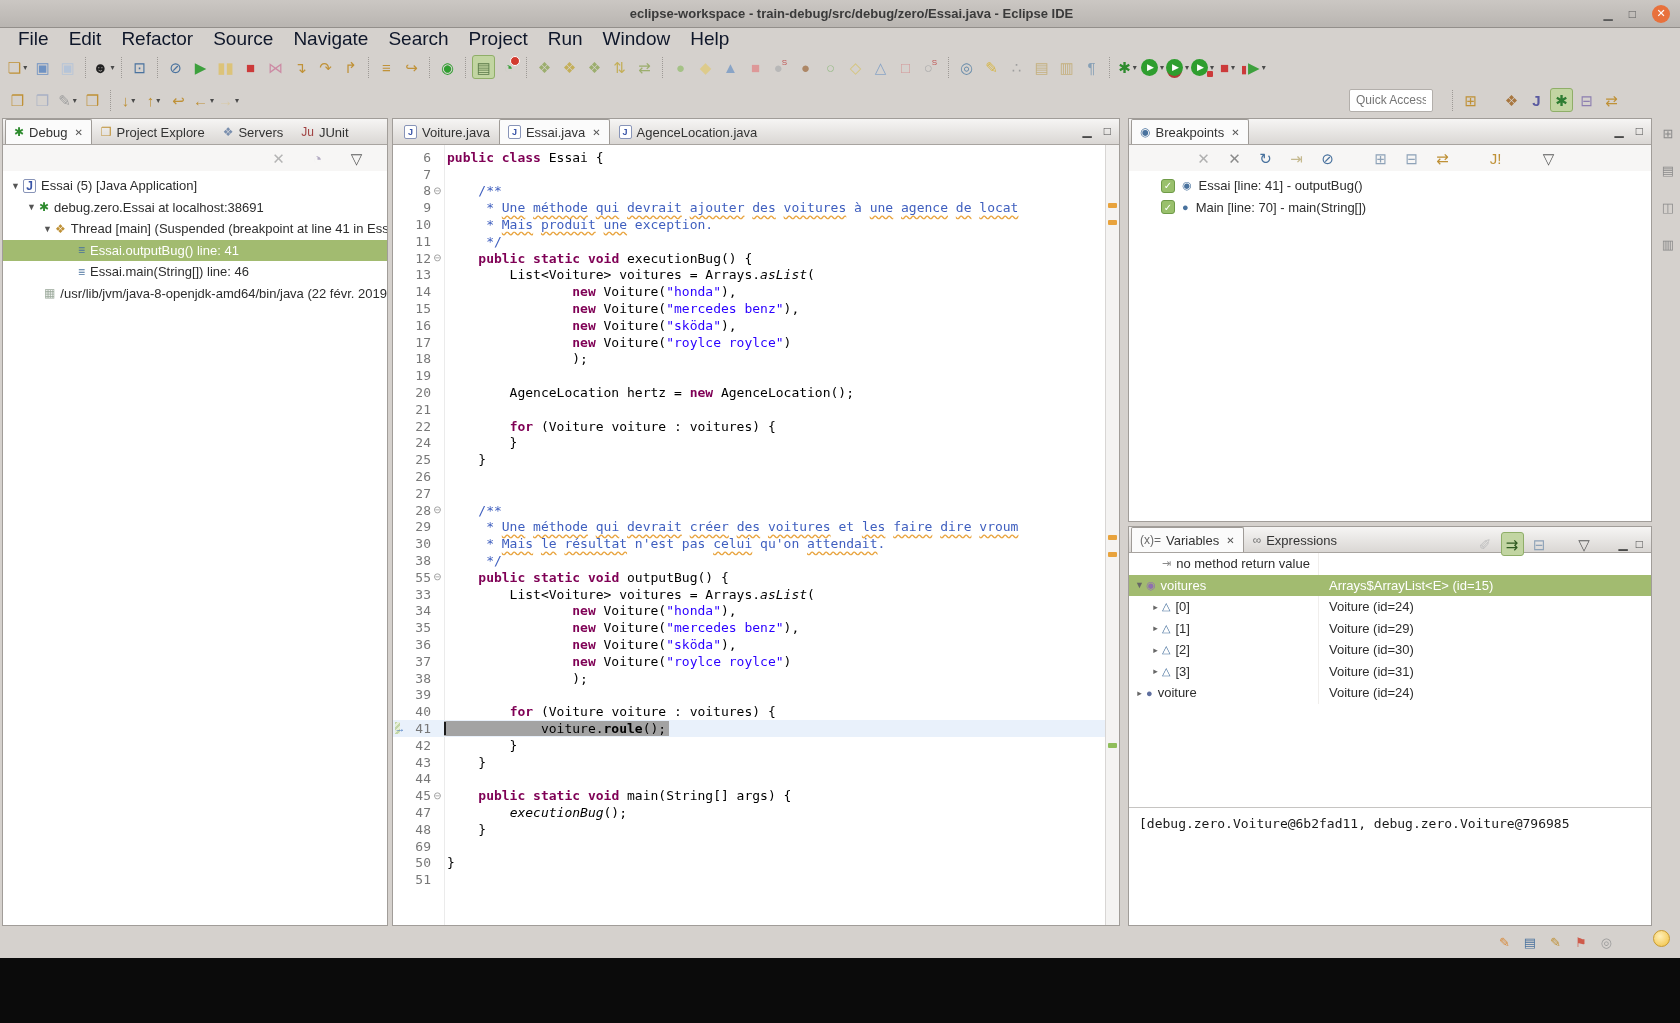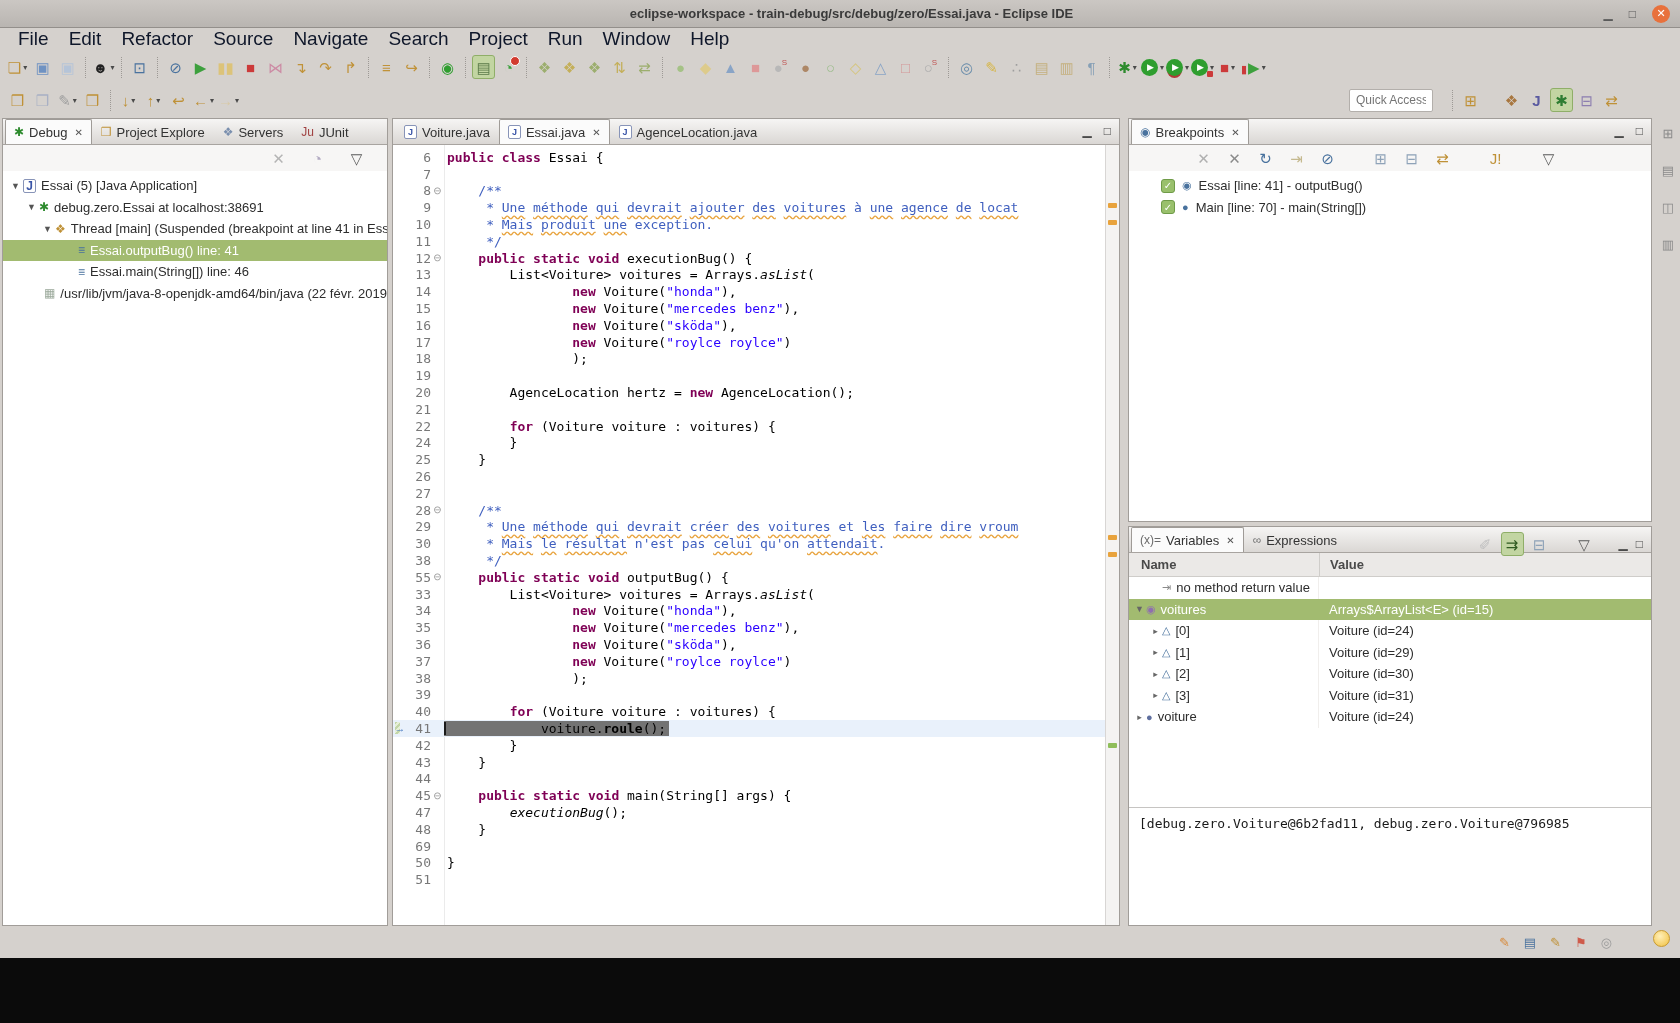--- a/index.html
+++ b/index.html
@@ -61,21 +61,21 @@
   .ln { width:24px; flex:none; text-align:right; font-family:"DejaVu Sans Mono",monospace; font-size:13px; color:#787878; }
   .fold { width:13px; flex:none; text-align:center; color:#9a9a9a; font-size:10px; line-height:1; }
   .ct { font-family:"DejaVu Sans Mono",monospace; font-size:13px; white-space:pre; color:#000; padding:0 3px; }
   .ct .k { color:#7f0055; font-weight:bold; }
   .ct .s { color:#2a00ff; }
   .ct .c { color:#3f5fbf; }
   .ct .u { color:#3f5fbf; text-decoration:underline; text-decoration-style:wavy; text-decoration-color:#e8a33d; text-underline-offset:2px; }
   .ct .i { font-style:italic; }
   .ct .b { font-weight:bold; }
   .cl.cur { background:#e9f1fb; }
-  .cl.cur .ct { background:#737373; position:relative; }
+  .cl.cur .ct { background:#a3a3a3; position:relative; }
   .cl.cur .ct::before { content:""; position:absolute; left:0; top:1px; bottom:1px; width:2px; background:#1a1a1a; }
   .ruler { position:absolute; right:0; top:26px; width:14px; bottom:0; background:#f4f3f2; border-left:1px solid #d8d6d4; }
   .rmark { position:absolute; left:2px; width:9px; height:5px; border-radius:1px; }
 
   
   .bprow { height:21.5px; display:flex; align-items:center; gap:7px; padding-left:32px; font-size:13px; color:#2d2d2d; }
   .cb { width:14px; height:14px; background:#99c06c; border:1px solid #6f9b48; border-radius:3px; color:#fff; font-size:10px; display:flex; align-items:center; justify-content:center; flex:none; }
   .bprow .ic { font-size:11px; }
 
   
@@ -793,24 +793,20 @@
             </span>
             <span class="tbgap"></span>
             <span class="tbi">
               <span class="g" style="color: rgb(90, 90, 90);">▽</span>
             </span>
           </span>
         <span style="margin-left:14px;">▁</span>
         <span>□</span>
       </span>
     </div>
-    <div class="vhead">
-      <span class="c1">Name</span>
-      <span class="c2">Value</span>
-    </div>
     <div id="var-rows">
         <div class="vrow">
           <span class="c1" style="padding-left: 20px;">
             <span class="exp"></span>
             <span class="ticon ic" style="color: rgb(138, 138, 138);">⇥</span>
             <span>no method return value</span>
           </span>
           <span class="c2"></span>
         </div>
         <div class="vrow sel">

